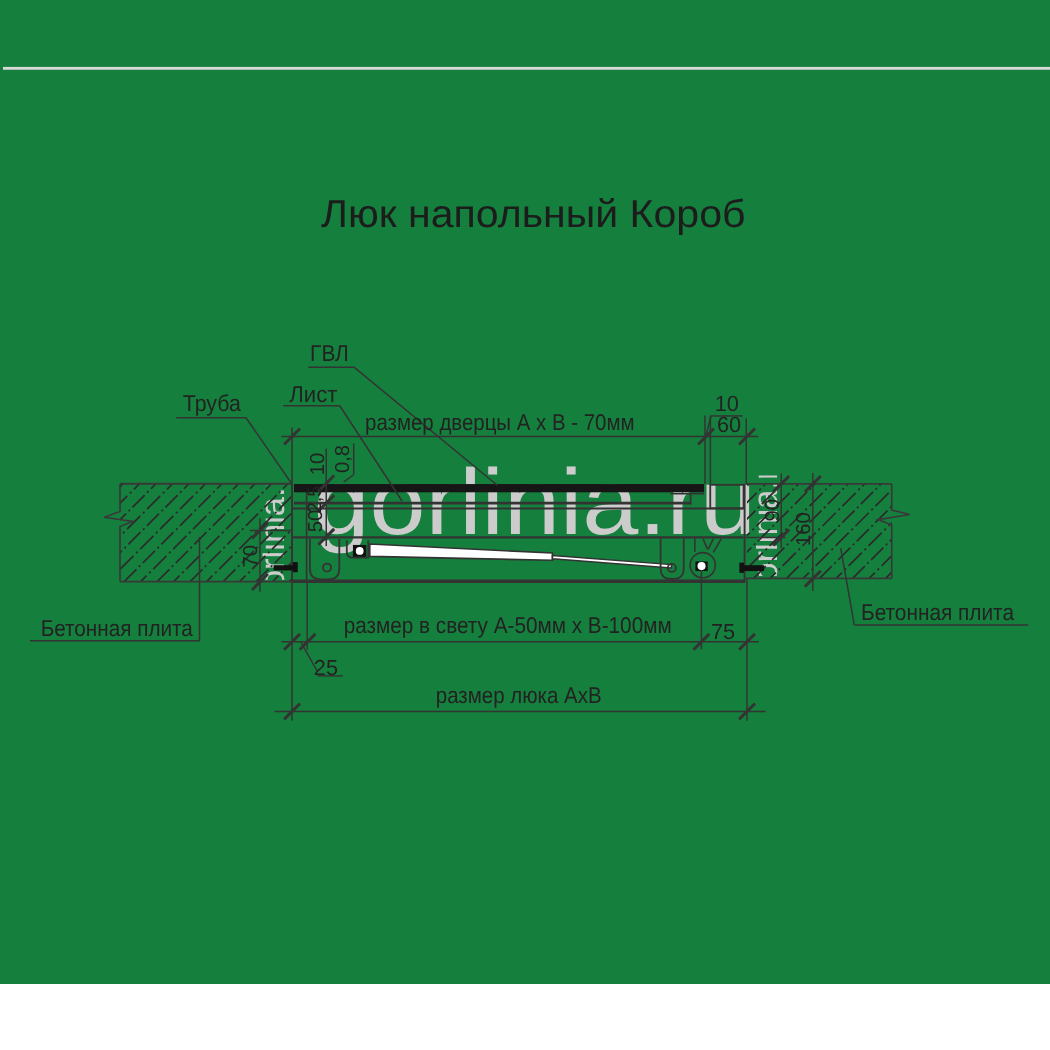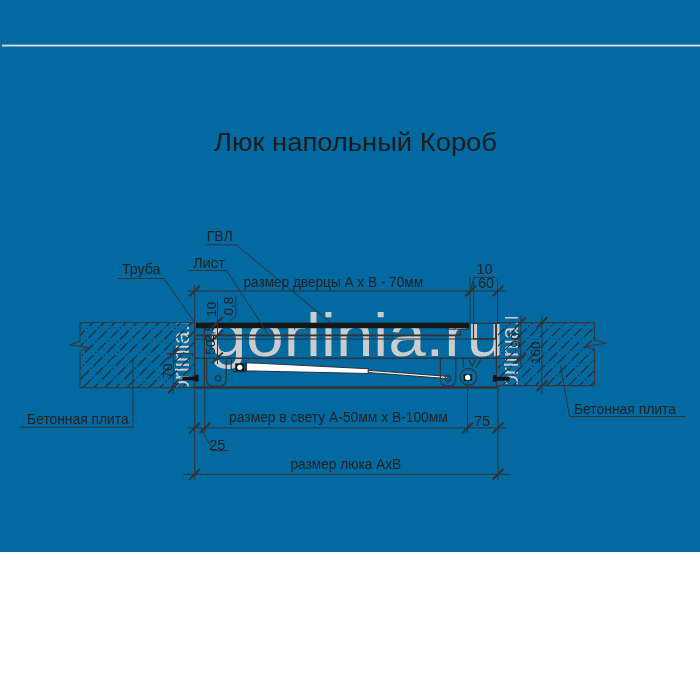--- a/index.html
+++ b/index.html
@@ -1,16 +1,16 @@
 <!DOCTYPE html>
 <html><head>
 <meta charset="utf-8">
 <style>
   html,body{margin:0;padding:0;background:#ffffff;}
-  .page{position:relative;width:700px;height:552px;background:#0369a1;overflow:hidden;
+  .page{position:relative;width:700px;height:656px;background:#15803d;overflow:hidden;
         font-family:"Liberation Sans", sans-serif;}
   svg{position:absolute;left:0;top:0;}
   text{font-family:"Liberation Sans", sans-serif;}
 </style>
 </head>
 <body>
 <div class="page">
 <svg width="700" height="700" viewBox="0 0 700 700">
   <defs>
   </defs>

